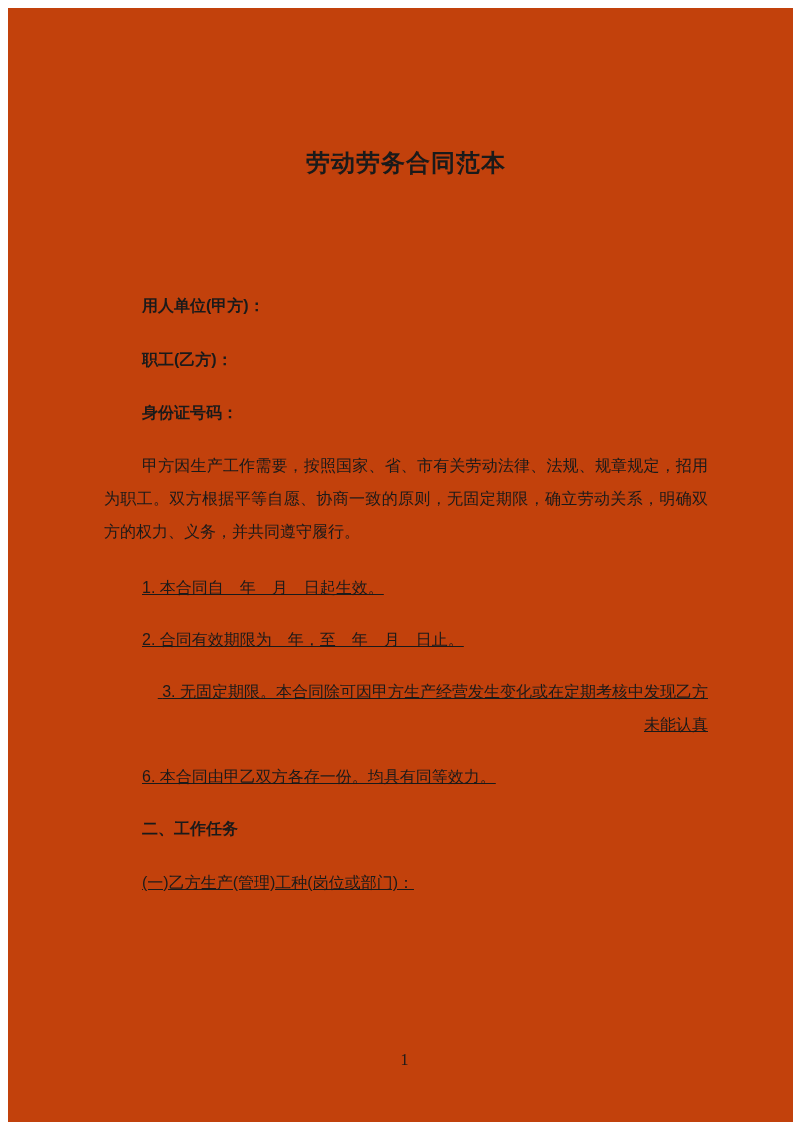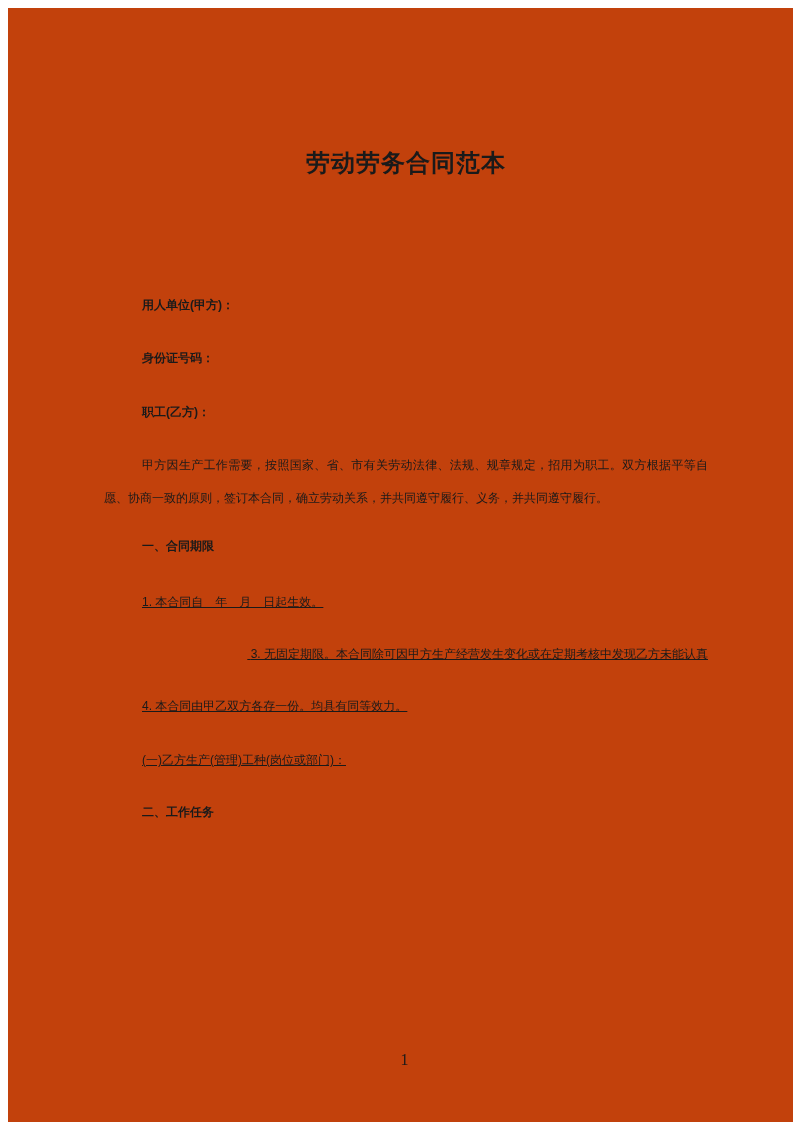--- a/index.html
+++ b/index.html
@@ -22,21 +22,21 @@
   .doc-title {
     margin: 138px 0 0 0;
     font-size: 24px;
     line-height: 34px;
     font-weight: 700;
     text-align: center;
     letter-spacing: 1px;
   }
   .para {
     margin: 0;
-    font-size: 12px;
+    font-size: 16px;
     line-height: 33px;
     font-weight: 400;
     text-align: left;
   }
   .indent {
     text-indent: 38px;
   }
   .bold {
     font-weight: 700;
   }
@@ -75,37 +75,37 @@
 </style>
 </head>
 <body>
 
 <div class="page">
 
   <h1 class="doc-title">劳动劳务合同范本</h1>
 
   <p class="para indent bold mt-label-first">用人单位(甲方)：</p>
 
+  <p class="para indent bold mt-label">职工(乙方)：</p>
+
   <p class="para indent bold mt-label-b">身份证号码：</p>
 
-  <p class="para indent bold mt-label">职工(乙方)：</p>
+  <p class="para indent preamble mt-preamble">甲方因生产工作需要，按照国家、省、市有关劳动法律、法规、规章规定，招用为职工。双方根据平等自愿、协商一致的原则，无固定期限，确立劳动关系，明确双方的权力、义务，并共同遵守履行。</p>
 
-  <p class="para indent preamble mt-preamble">甲方因生产工作需要，按照国家、省、市有关劳动法律、法规、规章规定，招用为职工。双方根据平等自愿、协商一致的原则，签订本合同，确立劳动关系，并共同遵守履行、义务，并共同遵守履行。</p>
-
-  <p class="para indent bold mt-s1head">一、合同期限</p>
 
   <p class="para indent prewrap mt-c1">1. 本合同自　年　月　日起生效。</p>
 
+  <p class="para indent prewrap mt-c2">2. 合同有效期限为　年，至　年　月　日止。</p>
 
   <p class="para indent prewrap mt-c3"> 3. 无固定期限。本合同除可因甲方生产经营发生变化或在定期考核中发现乙方未能认真</p>
 
 
-  <p class="para indent prewrap mt-c4">4. 本合同由甲乙双方各存一份。均具有同等效力。</p>
+  <p class="para indent prewrap mt-c4">6. 本合同由甲乙双方各存一份。均具有同等效力。</p>
+
+  <p class="para indent bold mt-s2head">二、工作任务</p>
 
   <p class="para indent prewrap mt-s2item">(一)乙方生产(管理)工种(岗位或部门)：</p>
-
-  <p class="para indent bold mt-s2head">二、工作任务</p>
 
   <div class="page-footer">
     <span class="page-number">1</span>
   </div>
 
 </div>
 
 </body></html>

